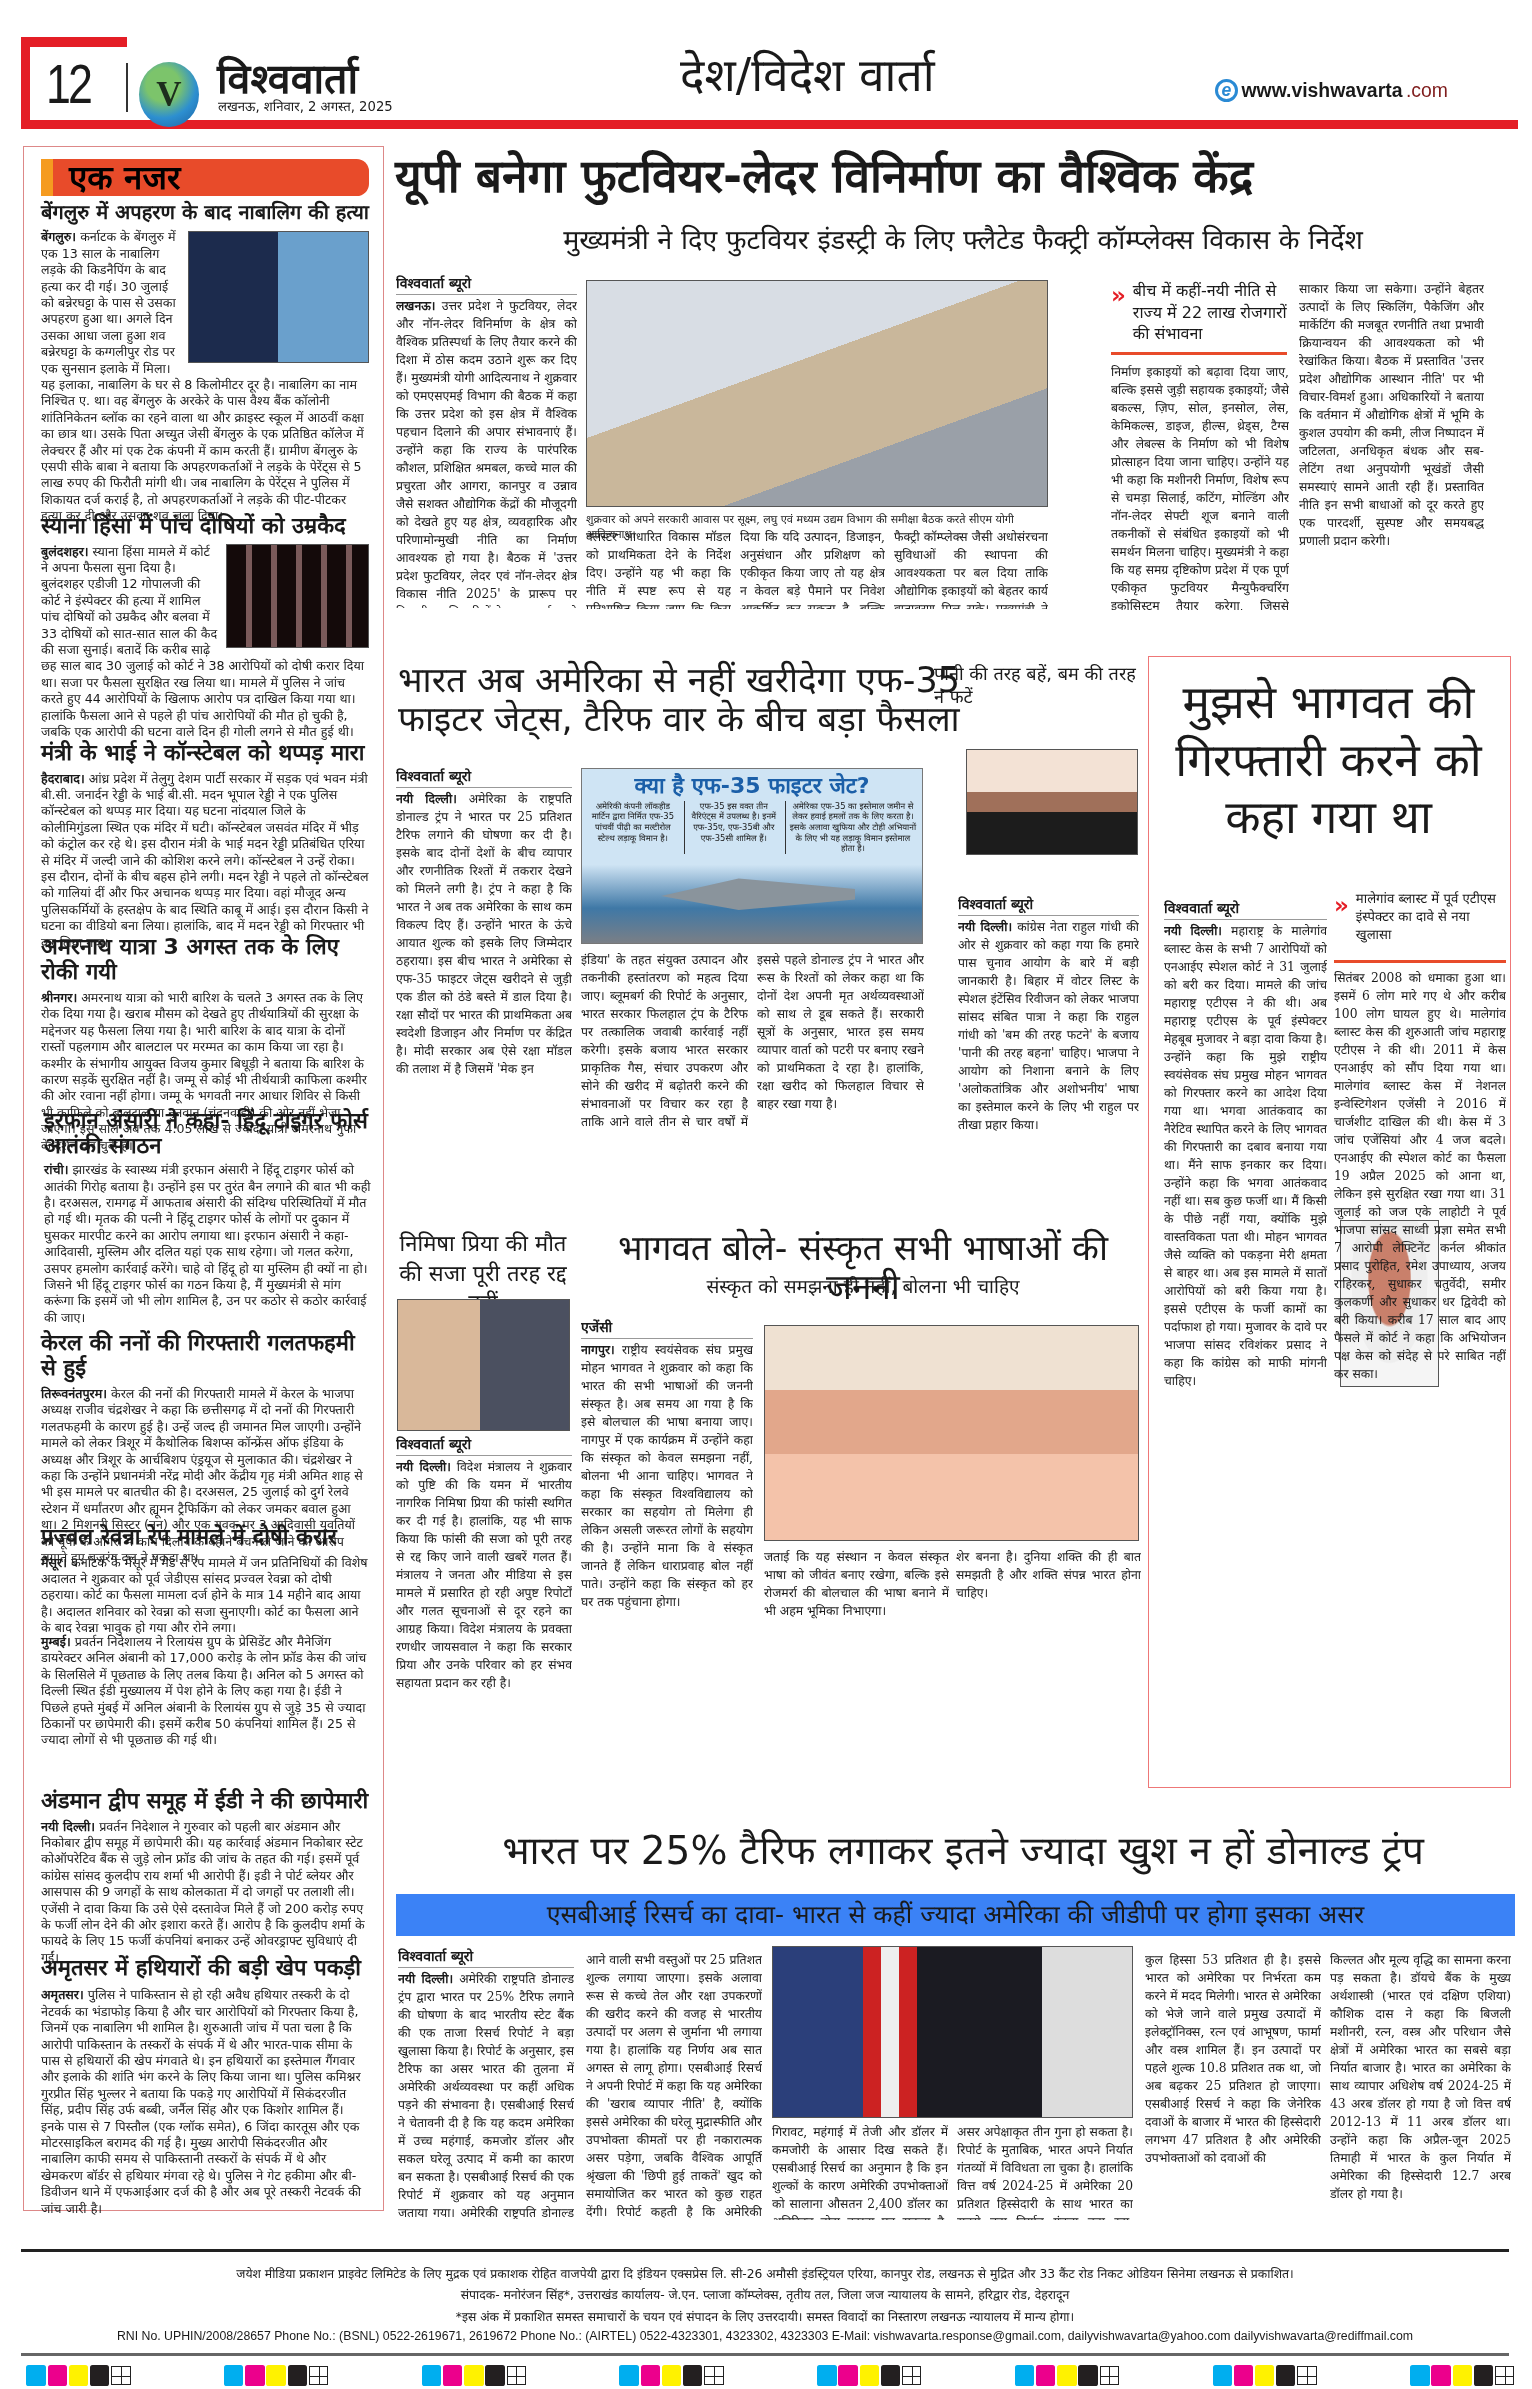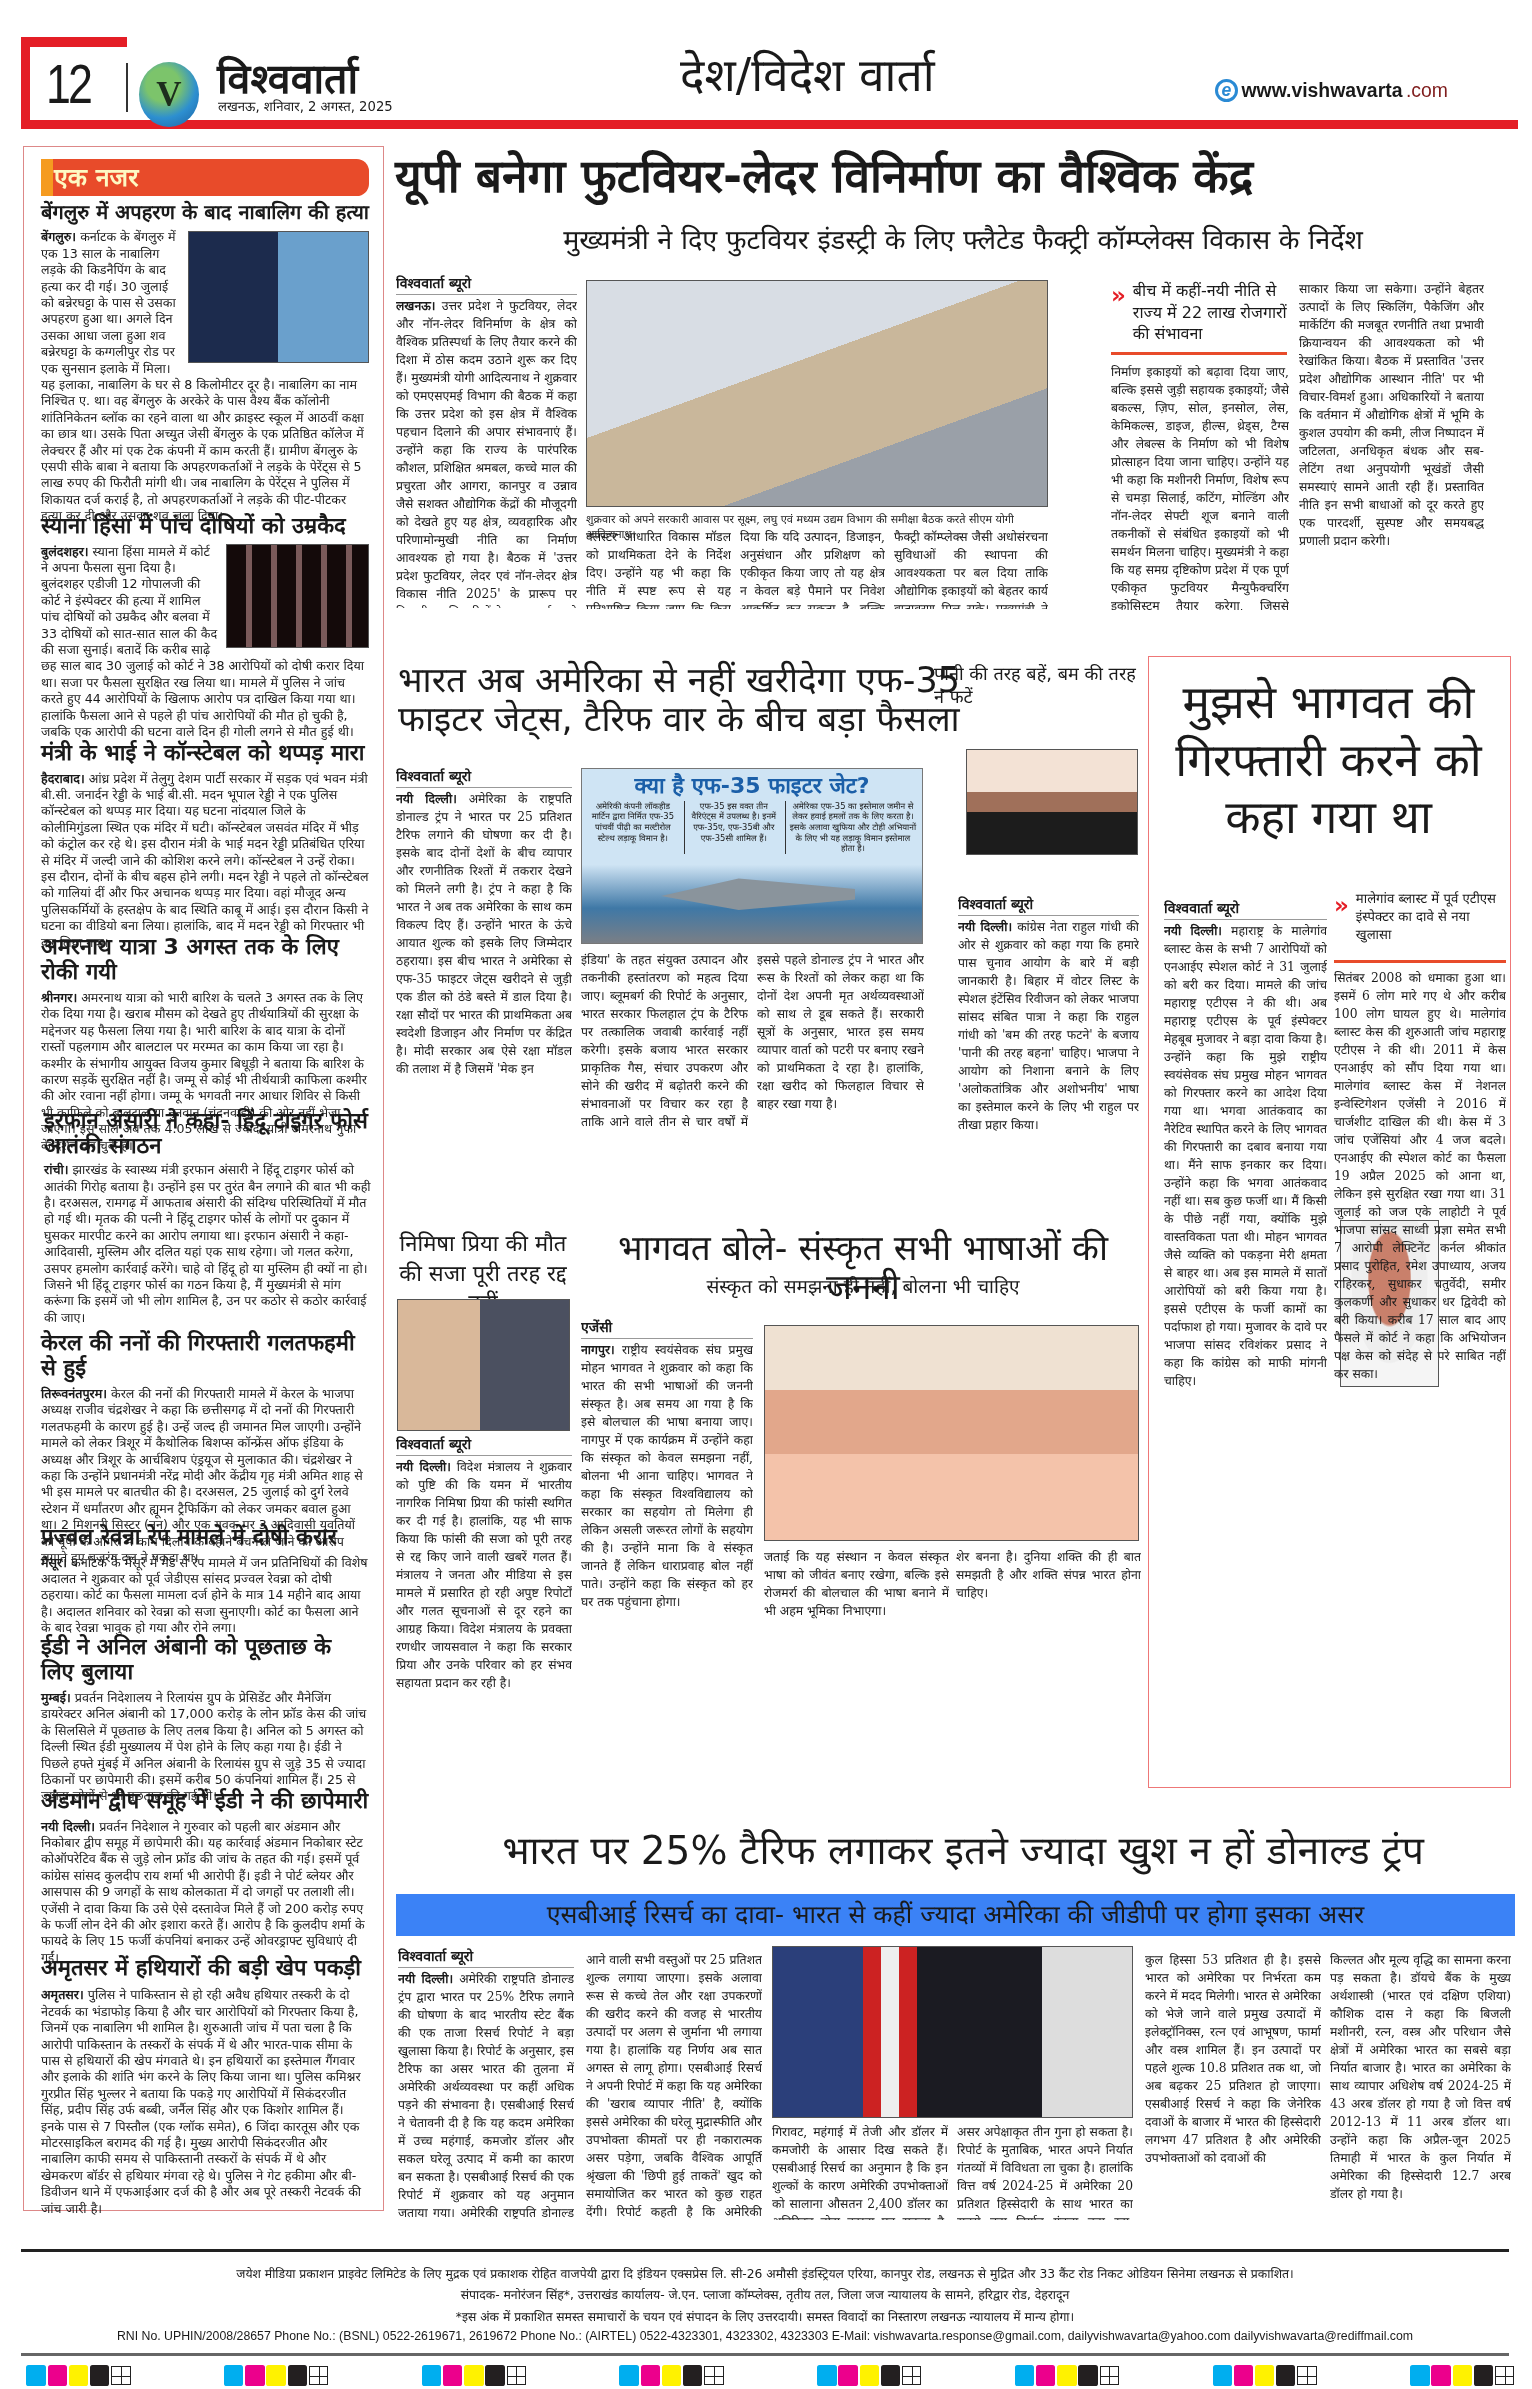--- a/index.html
+++ b/index.html
@@ -13,21 +13,21 @@
   .logo { left: 139px; top: 62px; width: 60px; height: 65px; border-radius: 50%; background: radial-gradient(circle at 40% 35%, #7cc46b 0 30%, #2d8fd0 60%, #1a5fa0 100%); display:flex; align-items:center; justify-content:center; font-weight:bold; font-size:35px; color:#1d2d1d; font-family:"Liberation Serif", serif; }
   .paper-name { left: 217px; top: 49px; font-size: 41px; font-weight: bold; }
   .paper-date { left: 218px; top: 97px; font-size: 13.2px; }
   .section-title { left: 680px; top: 42px; font-size: 46px; }
   .web { left: 1215px; top: 79px; font-size: 19.4px; font-weight: bold; font-family: "Liberation Sans", sans-serif; display:flex; align-items:center; gap:3.5px; }
   .web .com { color: #7f1d1d; font-weight: normal; }
   .ie-icon { width: 23px; height: 23px; border-radius: 50%; border: 3.5px solid #2a8ad4; color:#2a8ad4; font-style: italic; font-size: 17.6px; line-height: 16px; text-align:center; font-weight:bold; }
 
   
   .left-box { left: 23px; top: 146px; width: 361px; height: 2065px; border: 1.8px solid #d88; }
-  .ek-nazar { left: 41px; top: 159px; width: 328px; height: 37px; background: #e84b2a; border-radius: 0 12.3px 12.3px 0; border-left: 12.3px solid #f59b20; color: #fef9c3; font-size: 25px; font-weight: bold; padding-left: 1px; line-height: 37px; }
+  .ek-nazar { left: 41px; top: 159px; width: 328px; height: 37px; background: #e84b2a; border-radius: 0 12.3px 12.3px 0; border-left: 12.3px solid #f59b20; color: #000000; font-size: 33px; font-weight: bold; padding-left: 16px; line-height: 37px; }
   .lhead { font-size: 22px; font-weight: bold; line-height: 1.15; }
   .lbody { font-size: 12.6px; line-height: 16.4px; text-align: left; }
   .lbody b { font-weight: bold; }
   .photo { background: #888; border: 0.9px solid #555; }
 
   
   .byline { font-size: 14px; font-weight: bold; border-bottom: 1.8px solid #999; padding-bottom: 1.8px; margin-bottom: 2.6px; }
   .col { font-size: 12.3px; line-height: 18px; text-align: justify; font-family: "DejaVu Serif", serif; }
   .col b { font-family: "DejaVu Sans", sans-serif; }
   .caption { font-size: 11px; font-family: "DejaVu Serif", serif; }
@@ -96,21 +96,20 @@
   <div class="lhead" style="margin-bottom:5.3px;">केरल की ननों की गिरफ्तारी गलतफहमी से हुई</div>
   <div class="lbody"><b>तिरूवनंतपुरम।</b> <span>केरल की ननों की गिरफ्तारी मामले में केरल के भाजपा अध्यक्ष राजीव चंद्रशेखर ने कहा कि छत्तीसगढ़ में दो ननों की गिरफ्तारी गलतफहमी के कारण हुई है। उन्हें जल्द ही जमानत मिल जाएगी। उन्होंने मामले को लेकर त्रिशूर में कैथोलिक बिशप्स कॉन्फ्रेंस ऑफ इंडिया के अध्यक्ष और त्रिशूर के आर्चबिशप एंड्रयूज से मुलाकात की। चंद्रशेखर ने कहा कि उन्होंने प्रधानमंत्री नरेंद्र मोदी और केंद्रीय गृह मंत्री अमित शाह से भी इस मामले पर बातचीत की है। दरअसल, 25 जुलाई को दुर्ग रेलवे स्टेशन में धर्मांतरण और ह्यूमन ट्रैफिकिंग को लेकर जमकर बवाल हुआ था। 2 मिशनरी सिस्टर (नन) और एक युवक पर 3 आदिवासी युवतियों को यूपी के आगरा में काम दिलाने के बहाने बेचने ले जाने का आरोप लगाते हुए बजरंग दल ने पकड़ा था।</span></div>
 </div>
 
 <div class="abs" style="left:41px;top:1524px;width:328px;">
   <div class="lhead" style="margin-bottom:5.3px;">प्रज्वल रेवन्ना रेप मामले में दोषी करार</div>
   <div class="lbody"><b>मैसूर।</b> <span>कर्नाटक के मैसूर में मेड से रेप मामले में जन प्रतिनिधियों की विशेष अदालत ने शुक्रवार को पूर्व जेडीएस सांसद प्रज्वल रेवन्ना को दोषी ठहराया। कोर्ट का फैसला मामला दर्ज होने के मात्र 14 महीने बाद आया है। अदालत शनिवार को रेवन्ना को सजा सुनाएगी। कोर्ट का फैसला आने के बाद रेवन्ना भावुक हो गया और रोने लगा।</span></div>
 </div>
 
 <div class="abs" style="left:41px;top:1634px;width:328px;">
-  <div class="lhead" style="margin-bottom:5.3px;">ईडी ने अनिल अंबानी को पूछताछ के लिए बुलाया</div>
   <div class="lbody"><b>मुम्बई।</b> <span>प्रवर्तन निदेशालय ने रिलायंस ग्रुप के प्रेसिडेंट और मैनेजिंग डायरेक्टर अनिल अंबानी को 17,000 करोड़ के लोन फ्रॉड केस की जांच के सिलसिले में पूछताछ के लिए तलब किया है। अनिल को 5 अगस्त को दिल्ली स्थित ईडी मुख्यालय में पेश होने के लिए कहा गया है। ईडी ने पिछले हफ्ते मुंबई में अनिल अंबानी के रिलायंस ग्रुप से जुड़े 35 से ज्यादा ठिकानों पर छापेमारी की। इसमें करीब 50 कंपनियां शामिल हैं। 25 से ज्यादा लोगों से भी पूछताछ की गई थी।</span></div>
 </div>
 
 <div class="abs" style="left:41px;top:1788px;width:328px;">
   <div class="lhead" style="margin-bottom:5.3px;">अंडमान द्वीप समूह में ईडी ने की छापेमारी</div>
   <div class="lbody"><b>नयी दिल्ली।</b> <span>प्रवर्तन निदेशाल ने गुरुवार को पहली बार अंडमान और निकोबार द्वीप समूह में छापेमारी की। यह कार्रवाई अंडमान निकोबार स्टेट कोऑपरेटिव बैंक से जुड़े लोन फ्रॉड की जांच के तहत की गई। इसमें पूर्व कांग्रेस सांसद कुलदीप राय शर्मा भी आरोपी हैं। इडी ने पोर्ट ब्लेयर और आसपास की 9 जगहों के साथ कोलकाता में दो जगहों पर तलाशी ली। एजेंसी ने दावा किया कि उसे ऐसे दस्तावेज मिले हैं जो 200 करोड़ रुपए के फर्जी लोन देने की ओर इशारा करते हैं। आरोप है कि कुलदीप शर्मा के फायदे के लिए 15 फर्जी कंपनियां बनाकर उन्हें ओवरड्राफ्ट सुविधाएं दी गईं।</span></div>
 </div>
 
 <div class="abs" style="left:41px;top:1955px;width:328px;">
   <div class="lhead" style="margin-bottom:7px;">अमृतसर में हथियारों की बड़ी खेप पकड़ी</div>

